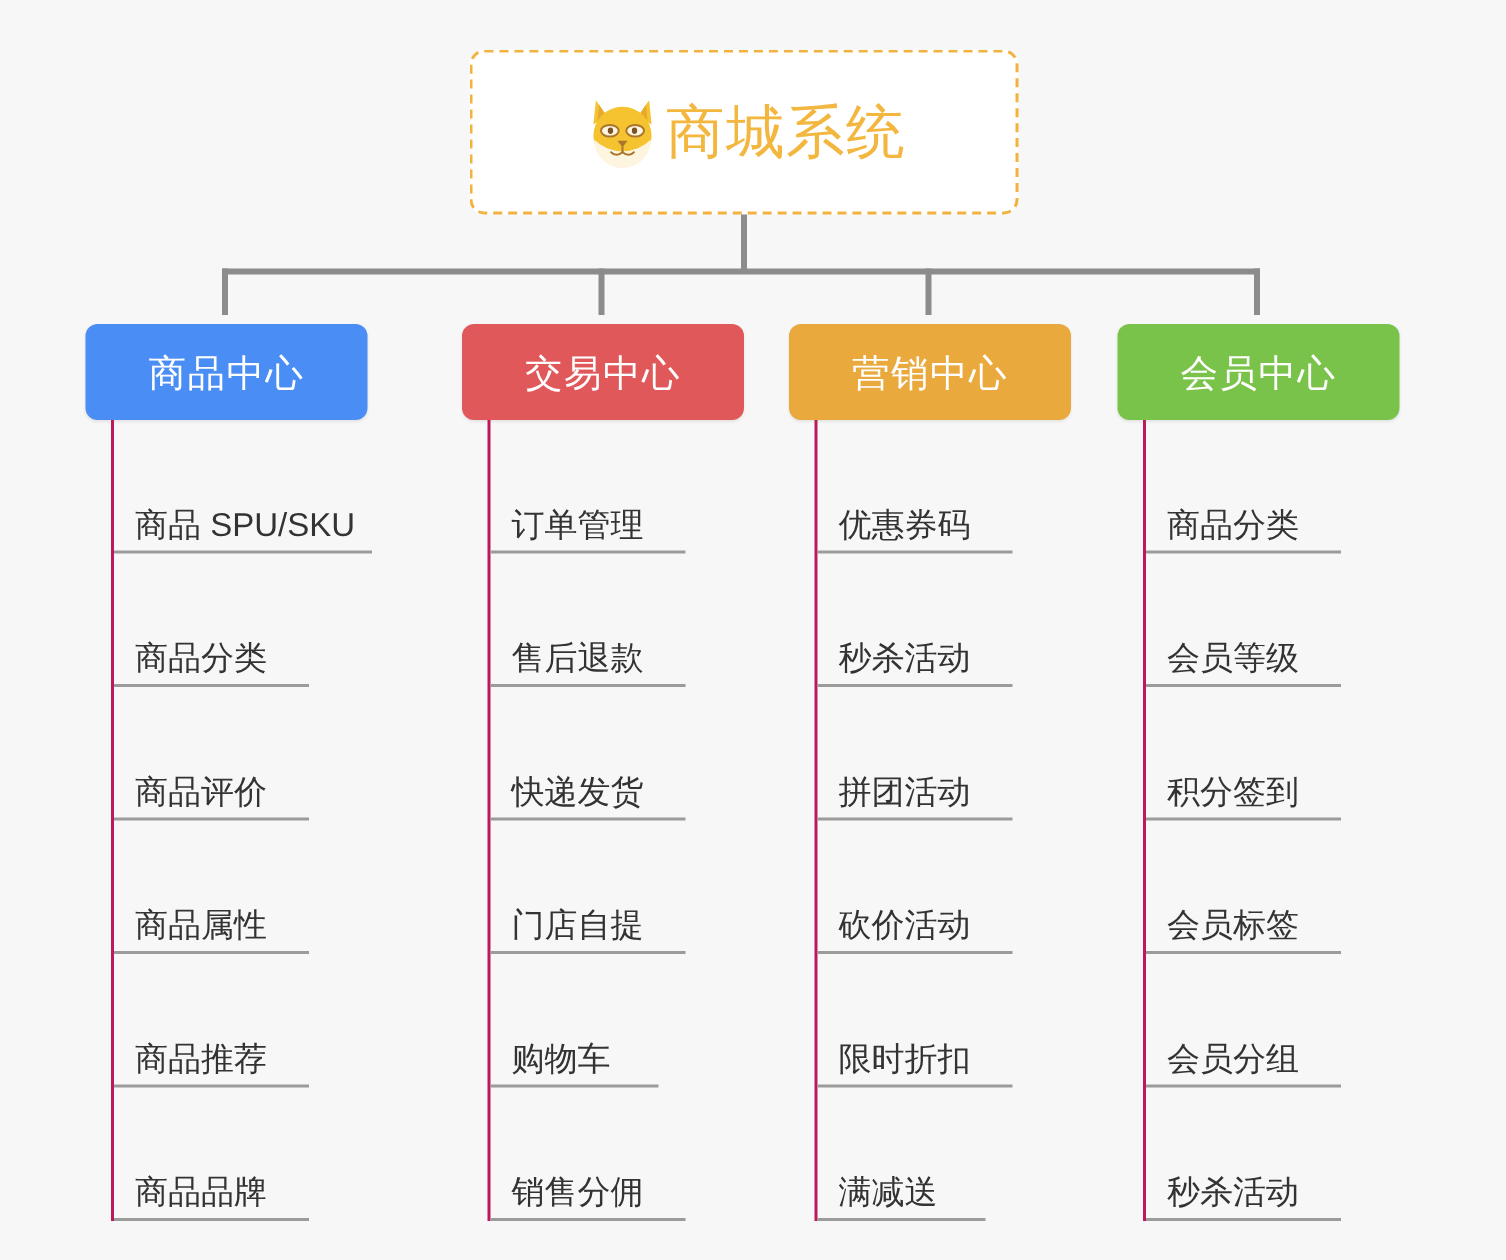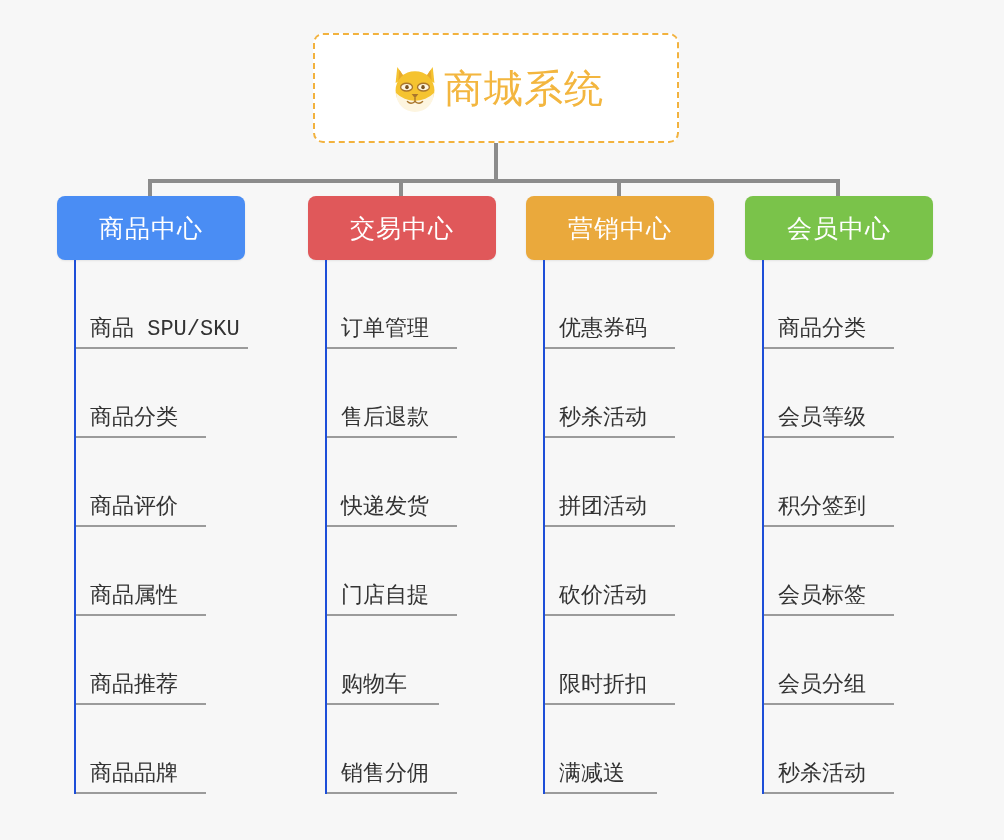--- a/index.html
+++ b/index.html
@@ -57,21 +57,21 @@
   .conn-bus { left: 148px; top: 179px; width: 692px; height: 4px; }
   .conn-drop { top: 179px; width: 4px; height: 31px; }
   .drop-1 { left: 148px; }
   .drop-2 { left: 399px; }
   .drop-3 { left: 617px; }
   .drop-4 { left: 836px; }
 
   
   .column {
     position: absolute;
-    top: 196px;
+    top: 216px;
     width: 188px;
   }
   .col-1 { left: 57px; }
   .col-2 { left: 308px; }
   .col-3 { left: 526px; }
   .col-4 { left: 745px; }
 
   .cat-header {
     width: 188px;
     height: 64px;
@@ -87,22 +87,21 @@
   .cat-header.c-blue   { background: #4a8df4; }
   .cat-header.c-red    { background: #e0585a; }
   .cat-header.c-orange { background: #eaa93c; }
   .cat-header.c-green  { background: #7ac34a; }
 
   
   .leaf-stack {
     position: relative;
     margin-left: 17px;
     padding-top: 0;
-    border-left: 2px solid #1d4ed8;
-    font-family: Liberation Mono, monospace;
+    border-left: 2px solid #be185d;
   }
   .leaf-item {
     position: relative;
     height: 89px;
     display: flex;
     align-items: flex-end;
     padding-left: 14px;
     padding-bottom: 8px;
   }
   .leaf-item::after {

